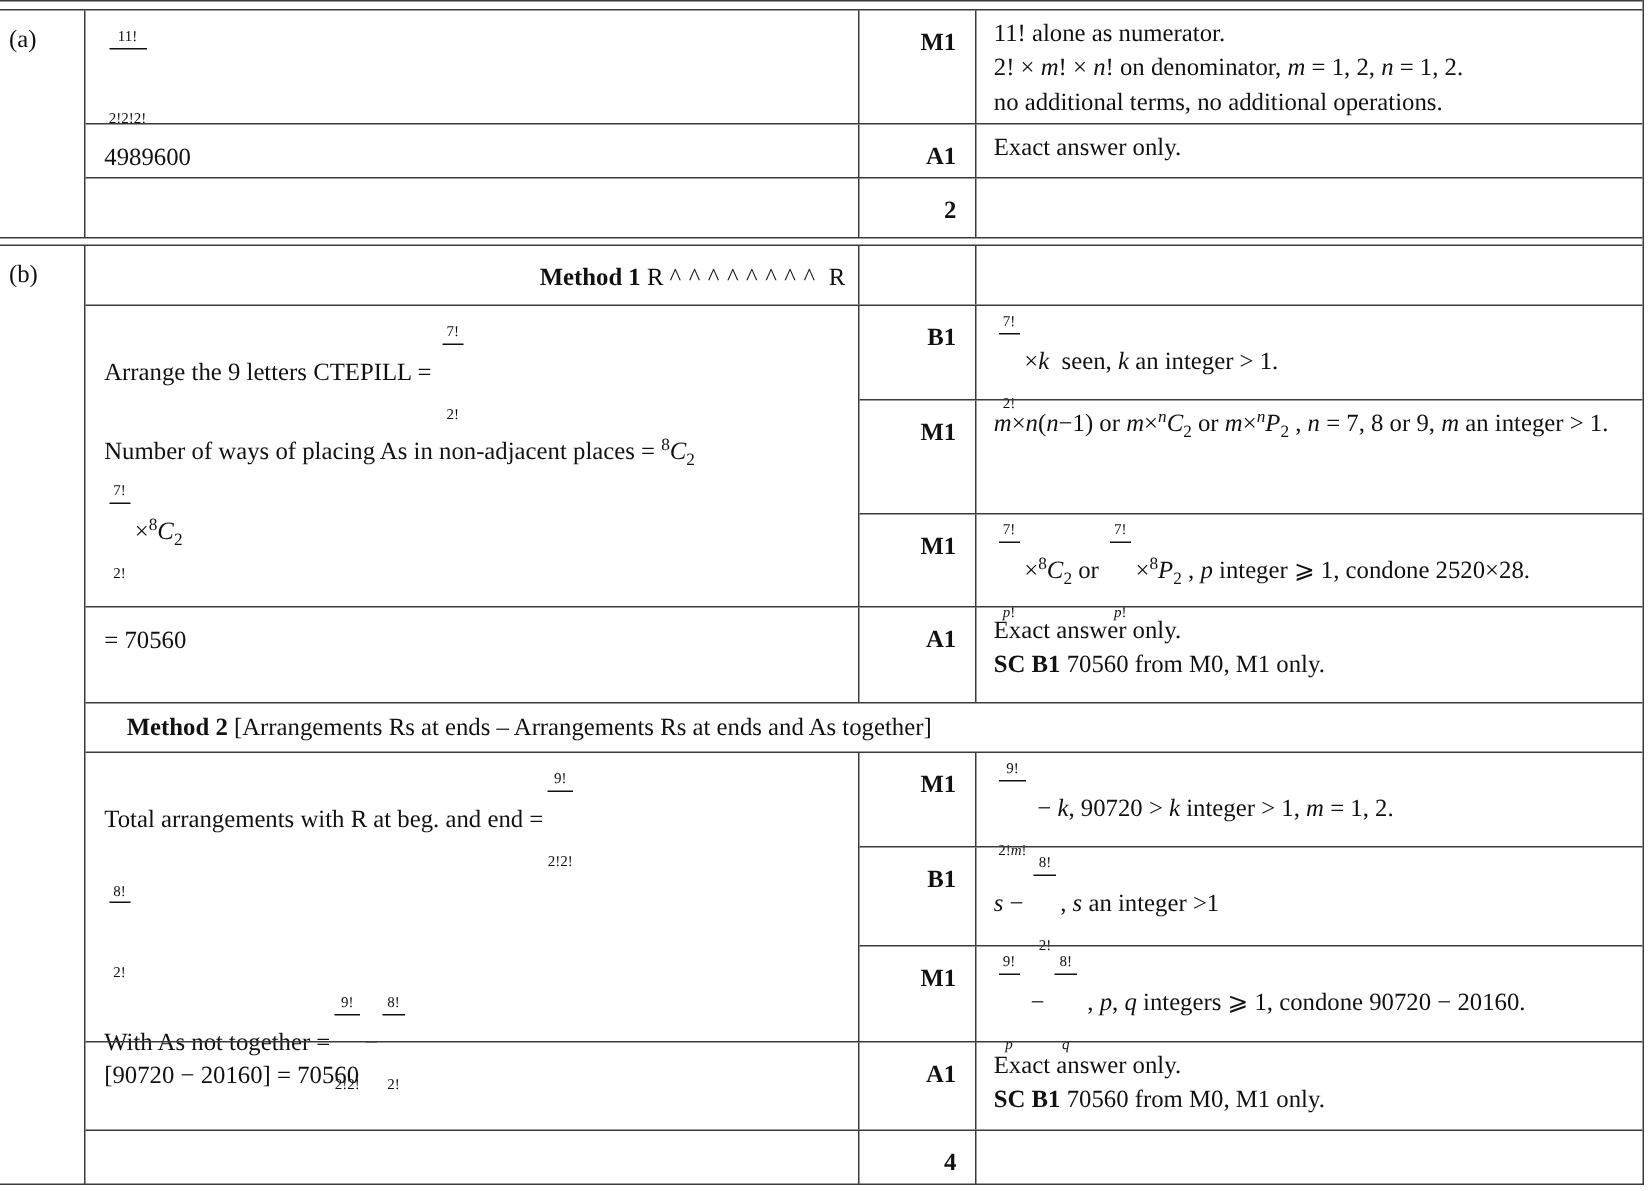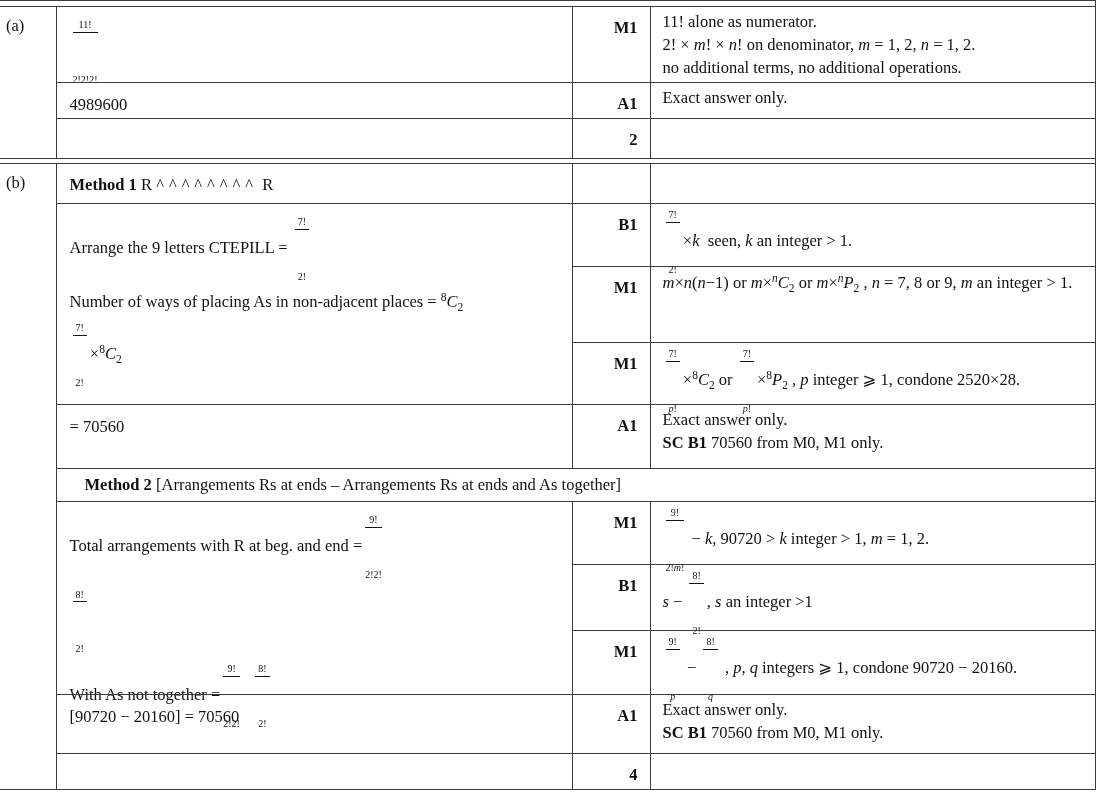--- a/index.html
+++ b/index.html
@@ -44,21 +44,21 @@
   .rows { flex: 1; display: flex; flex-direction: column; min-width: 0; }
   .row { display: flex; align-items: stretch; flex: 0 0 auto; min-width: 0; }
   .row + .row { border-top: 1.5px solid #3b3b3b; }
   .cell { min-width: 0; }
   .work {
     width: 516px; flex: 0 0 516px;
     border-right: 1.5px solid #3b3b3b;
     padding: 8px 8px 4px 13px;
     display: flex; flex-direction: column; justify-content: flex-start;
   }
-  .work.vcenter { justify-content: center; }
+  .work.vcenter { justify-content: center; align-items: flex-end; }
   .mark {
     width: 78px; flex: 0 0 78px;
     border-right: 1.5px solid #3b3b3b;
     text-align: right;
     padding: 11px 12px 0 0;
     font-weight: bold;
   }
   .note {
     flex: 1;
     padding: 4px 10px 4px 12px;

